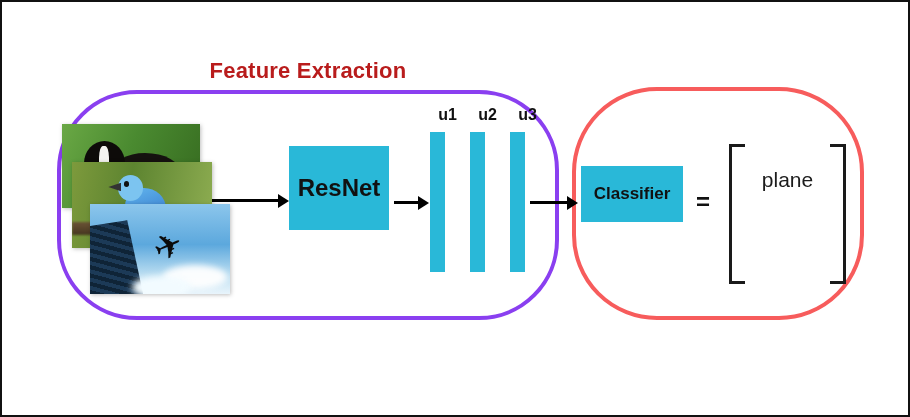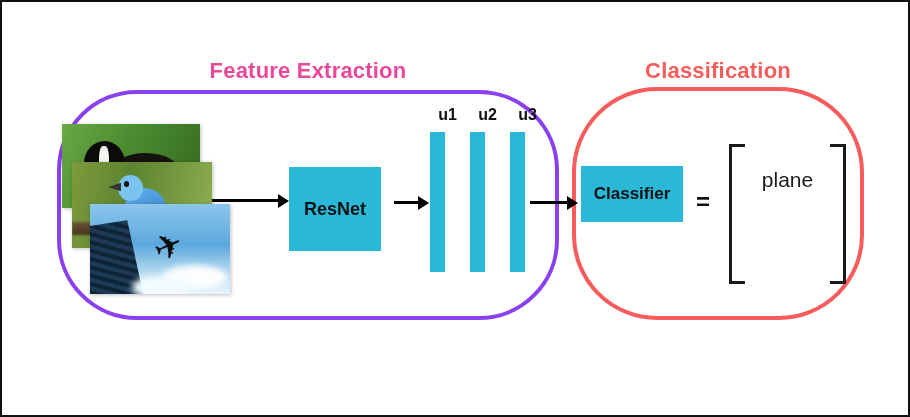--- a/index.html
+++ b/index.html
@@ -17,21 +17,21 @@
     font-family: "Liberation Sans", "DejaVu Sans", sans-serif;
     overflow: hidden;
   }
   .group-title {
     position: absolute;
     font-size: 22px;
     font-weight: 700;
     letter-spacing: .2px;
     text-align: center;
   }
-  .fe-title  { left: 55px;  width: 502px; top: 56px; color: #ec4899; }
+  .fe-title  { left: 55px;  width: 502px; top: 56px; color: #b91c1c; }
   .cls-title { left: 570px; width: 292px; top: 56px; color: #F75C5C; }
 
   .container { position: absolute; box-sizing: border-box; background: transparent; }
   .fe-box  { left: 55px;  top: 88px; width: 502px; height: 230px; border: 4px solid #8A3FF0; border-radius: 80px; }
   .cls-box { left: 570px; top: 85px; width: 292px; height: 233px; border: 4px solid #F75C5C; border-radius: 85px; }
 
   
   .photo {
     position: absolute;
     overflow: hidden;
@@ -86,21 +86,21 @@
   
   .node {
     position: absolute;
     background: #29B8D8;
     display: flex;
     align-items: center;
     justify-content: center;
     font-weight: 700;
     color: #111;
   }
-  .resnet-box     { left: 287px; top: 165px; width: 92px; height: 84px; font-size: 18px; }
+  .resnet-box     { left: 287px; top: 144px; width: 100px; height: 84px; font-size: 24px; }
   .classifier-box { left: 579px; top: 164px; width: 102px; height: 56px; font-size: 17px; }
 
   
   .bar { position: absolute; top: 130px; width: 15px; height: 140px; background: #29B8D8; }
   .bar-label {
     position: absolute;
     top: 104px; width: 40px; height: 20px;
     text-align: right;
     font-size: 16px;
     font-weight: 700;
@@ -120,21 +120,20 @@
     color: #1c1c1c;
     line-height: 34px;
   }
 </style>
 </head>
 <body>
 
 <div class="frame">
 
   <div class="group-title fe-title">Feature Extraction</div>
-  <div class="group-title cls-title">Classification</div>
 
   <div class="container fe-box"></div>
   <div class="container cls-box"></div>
 
   <div class="photo photo-dog">
     <div class="dog-body"></div>
     <div class="dog-head"></div>
     <div class="dog-blaze"></div>
     <div class="dog-chest"></div>
   </div>

